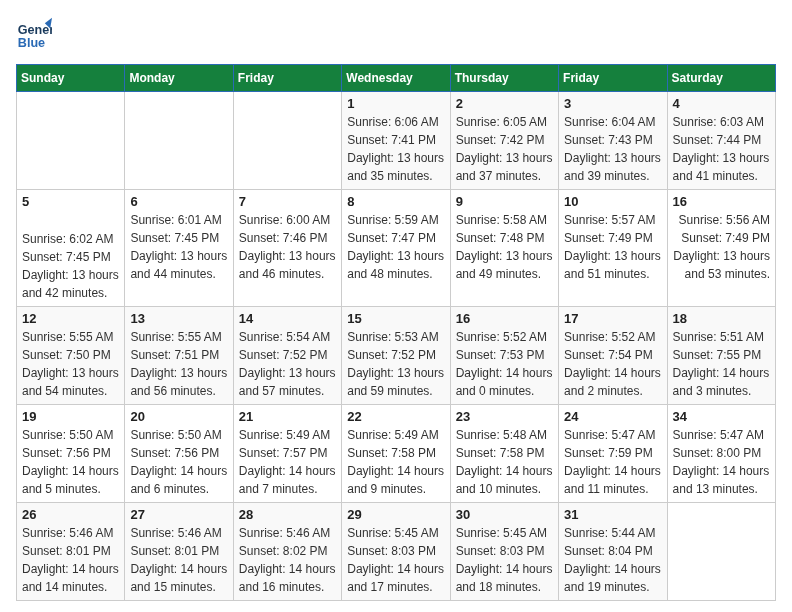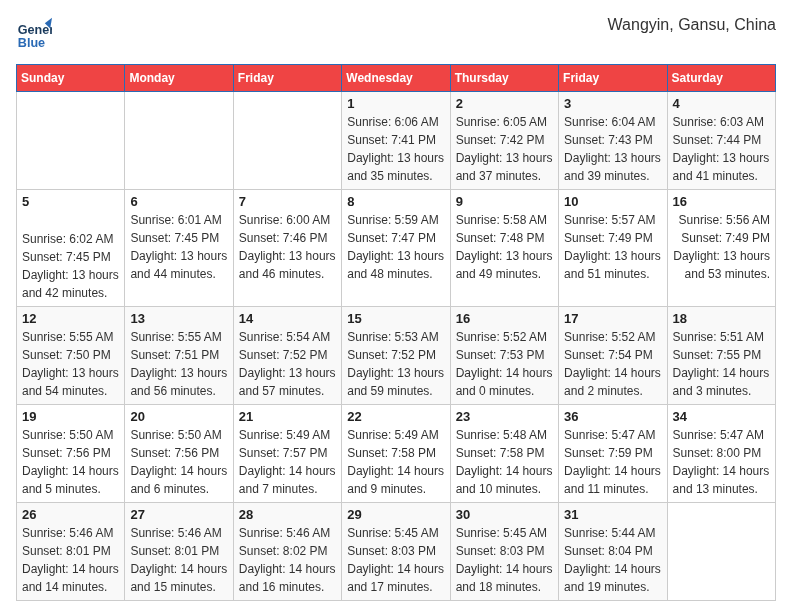--- a/index.html
+++ b/index.html
@@ -36,21 +36,21 @@
     .subtitle {
       font-size: 16px;
       color: #333;
     }
     .calendar {
       width: 100%;
       border-collapse: collapse;
       font-size: 11px;
     }
     .calendar thead tr th {
-      background: #ef4444;
+      background: #15803d;
       color: #fff;
       padding: 6px 4px;
       text-align: left;
       font-size: 12px;
       font-weight: bold;
       border: 1px solid #2a6ab5;
     }
     .calendar tbody tr td {
       border: 1px solid #ccc;
       vertical-align: top;
@@ -82,21 +82,20 @@
 
 <div class="header">
   <div class="logo">
     <svg class="logo-icon" viewBox="0 0 40 40">
       <text x="2" y="20" font-size="14" font-weight="bold" fill="#1a3a5c">General</text>
       <text x="2" y="34" font-size="14" font-weight="bold" fill="#2a6ab5">Blue</text>
       <polygon points="32,8 40,2 38,14" fill="#2a6ab5"></polygon>
     </svg>
   </div>
   <div class="title-block">
-    <div class="subtitle">Wangyin, Gansu, China</div>
   </div>
 </div>
 
 <table class="calendar">
   <thead>
     <tr id="header-row">
         <th>Sunday</th>
         <th>Monday</th>
         <th>Friday</th>
         <th>Wednesday</th>
@@ -271,21 +270,21 @@
 and 9 minutes.</div>
         </td>
         <td>
           <div class="day-number">23</div>
           <div class="day-info" style="white-space: pre-line;">Sunrise: 5:48 AM
 Sunset: 7:58 PM
 Daylight: 14 hours
 and 10 minutes.</div>
         </td>
         <td>
-          <div class="day-number">36</div>
+          <div class="day-number">24</div>
           <div class="day-info" style="white-space: pre-line;">Sunrise: 5:47 AM
 Sunset: 7:59 PM
 Daylight: 14 hours
 and 11 minutes.</div>
         </td>
         <td>
           <div class="day-number">34</div>
           <div class="day-info" style="white-space: pre-line;">Sunrise: 5:47 AM
 Sunset: 8:00 PM
 Daylight: 14 hours

